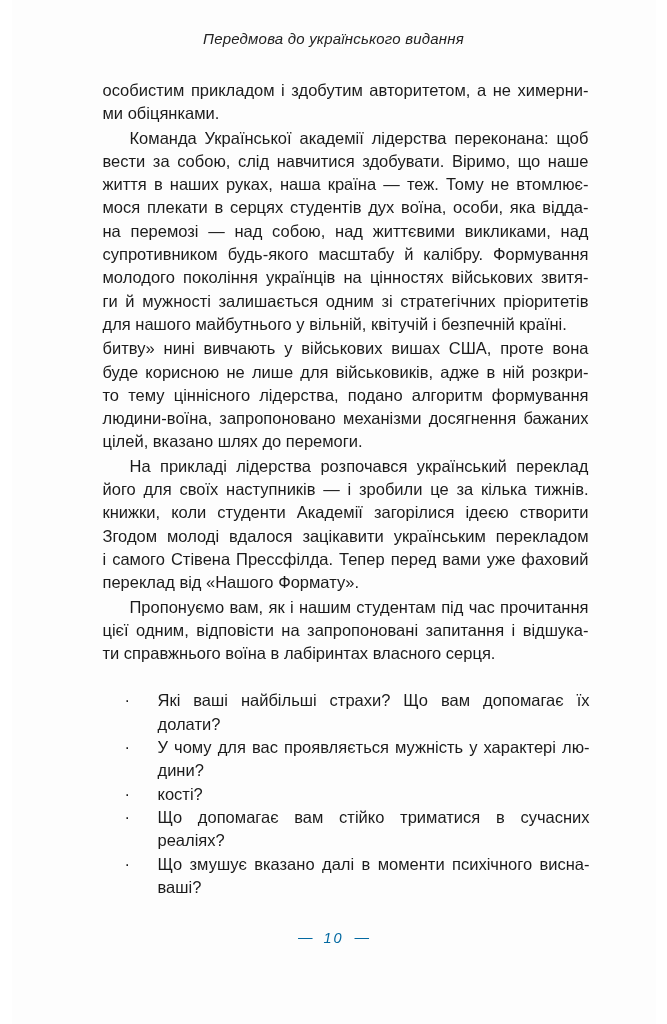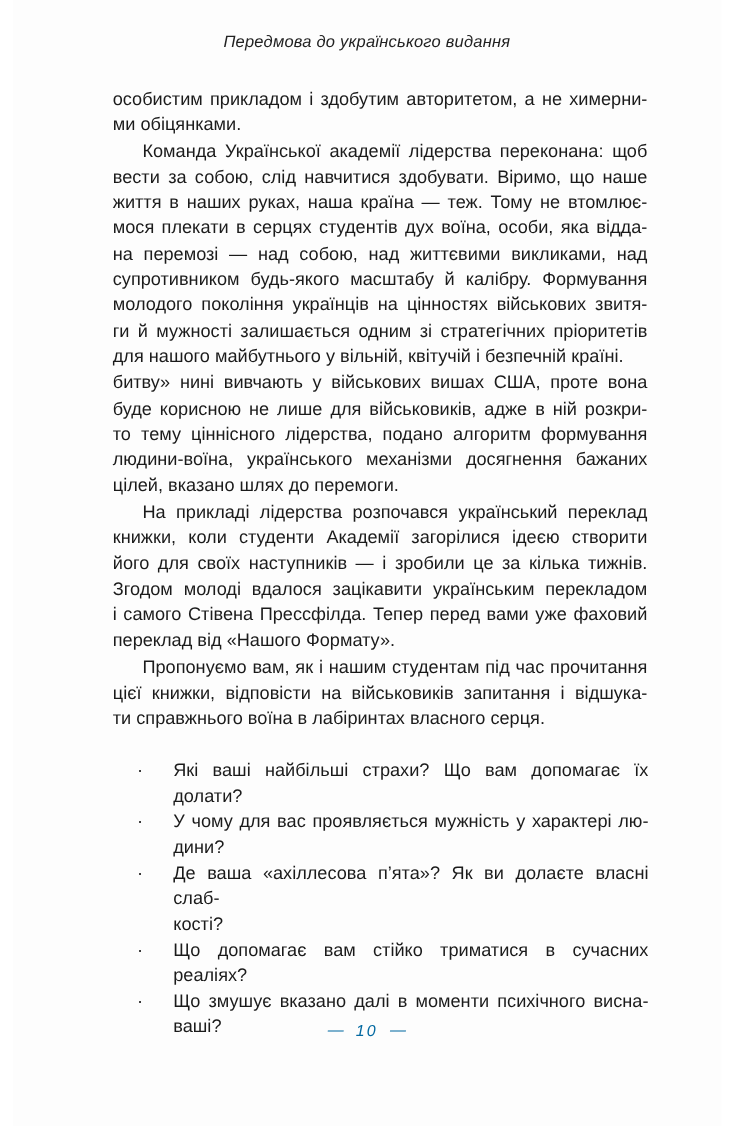--- a/index.html
+++ b/index.html
@@ -100,50 +100,49 @@
           <div class="line full">на перемозі — над собою, над життєвими викликами, над</div>
           <div class="line full">супротивником будь-якого масштабу й калібру. Формування</div>
           <div class="line full">молодого покоління українців на цінностях військових звитя-</div>
           <div class="line full">ги й мужності залишається одним зі стратегічних пріоритетів</div>
           <div class="line">для нашого майбутнього у вільній, квітучій і безпечній країні.</div>
         </div>
         <div class="paragraph">
           <div class="line full">битву» нині вивчають у військових вишах США, проте вона</div>
           <div class="line full">буде корисною не лише для військовиків, адже в ній розкри-</div>
           <div class="line full">то тему ціннісного лідерства, подано алгоритм формування</div>
-          <div class="line full">людини-воїна, українського механізми досягнення бажаних</div>
+          <div class="line full">людини-воїна, запропоновано механізми досягнення бажаних</div>
           <div class="line">цілей, вказано шлях до перемоги.</div>
         </div>
         <div class="paragraph">
           <div class="line full indent">На прикладі лідерства розпочався український переклад</div>
+          <div class="line full">його для своїх наступників — і зробили це за кілька тижнів.</div>
           <div class="line full">книжки, коли студенти Академії загорілися ідеєю створити</div>
-          <div class="line full">його для своїх наступників — і зробили це за кілька тижнів.</div>
           <div class="line full">Згодом молоді вдалося зацікавити українським перекладом</div>
           <div class="line full">і самого Стівена Прессфілда. Тепер перед вами уже фаховий</div>
           <div class="line">переклад від «Нашого Формату».</div>
         </div>
         <div class="paragraph">
           <div class="line full indent">Пропонуємо вам, як і нашим студентам під час прочитання</div>
-          <div class="line full">цієї книжки, відповісти на військовиків запитання і відшука-</div>
+          <div class="line full">цієї одним, відповісти на запропоновані запитання і відшука-</div>
           <div class="line">ти справжнього воїна в лабіринтах власного серця.</div>
         </div>
       </div>
     <div class="question-list">
         <div class="q-item">
           <span class="q-marker">·</span>
           <div class="line full">Які ваші найбільші страхи? Що вам допомагає їх долати?</div>
         </div>
         <div class="q-item">
           <span class="q-marker">·</span>
           <div class="line full">У чому для вас проявляється мужність у характері лю-</div>
           <div class="line">дини?</div>
         </div>
         <div class="q-item">
           <span class="q-marker">·</span>
-          <div class="line full">Де ваша «ахіллесова п’ята»? Як ви долаєте власні слаб-</div>
           <div class="line">кості?</div>
         </div>
         <div class="q-item">
           <span class="q-marker">·</span>
           <div class="line full">Що допомагає вам стійко триматися в сучасних реаліях?</div>
         </div>
         <div class="q-item">
           <span class="q-marker">·</span>
           <div class="line full">Що змушує вказано далі в моменти психічного висна-</div>
           <div class="line">ваші?</div>

